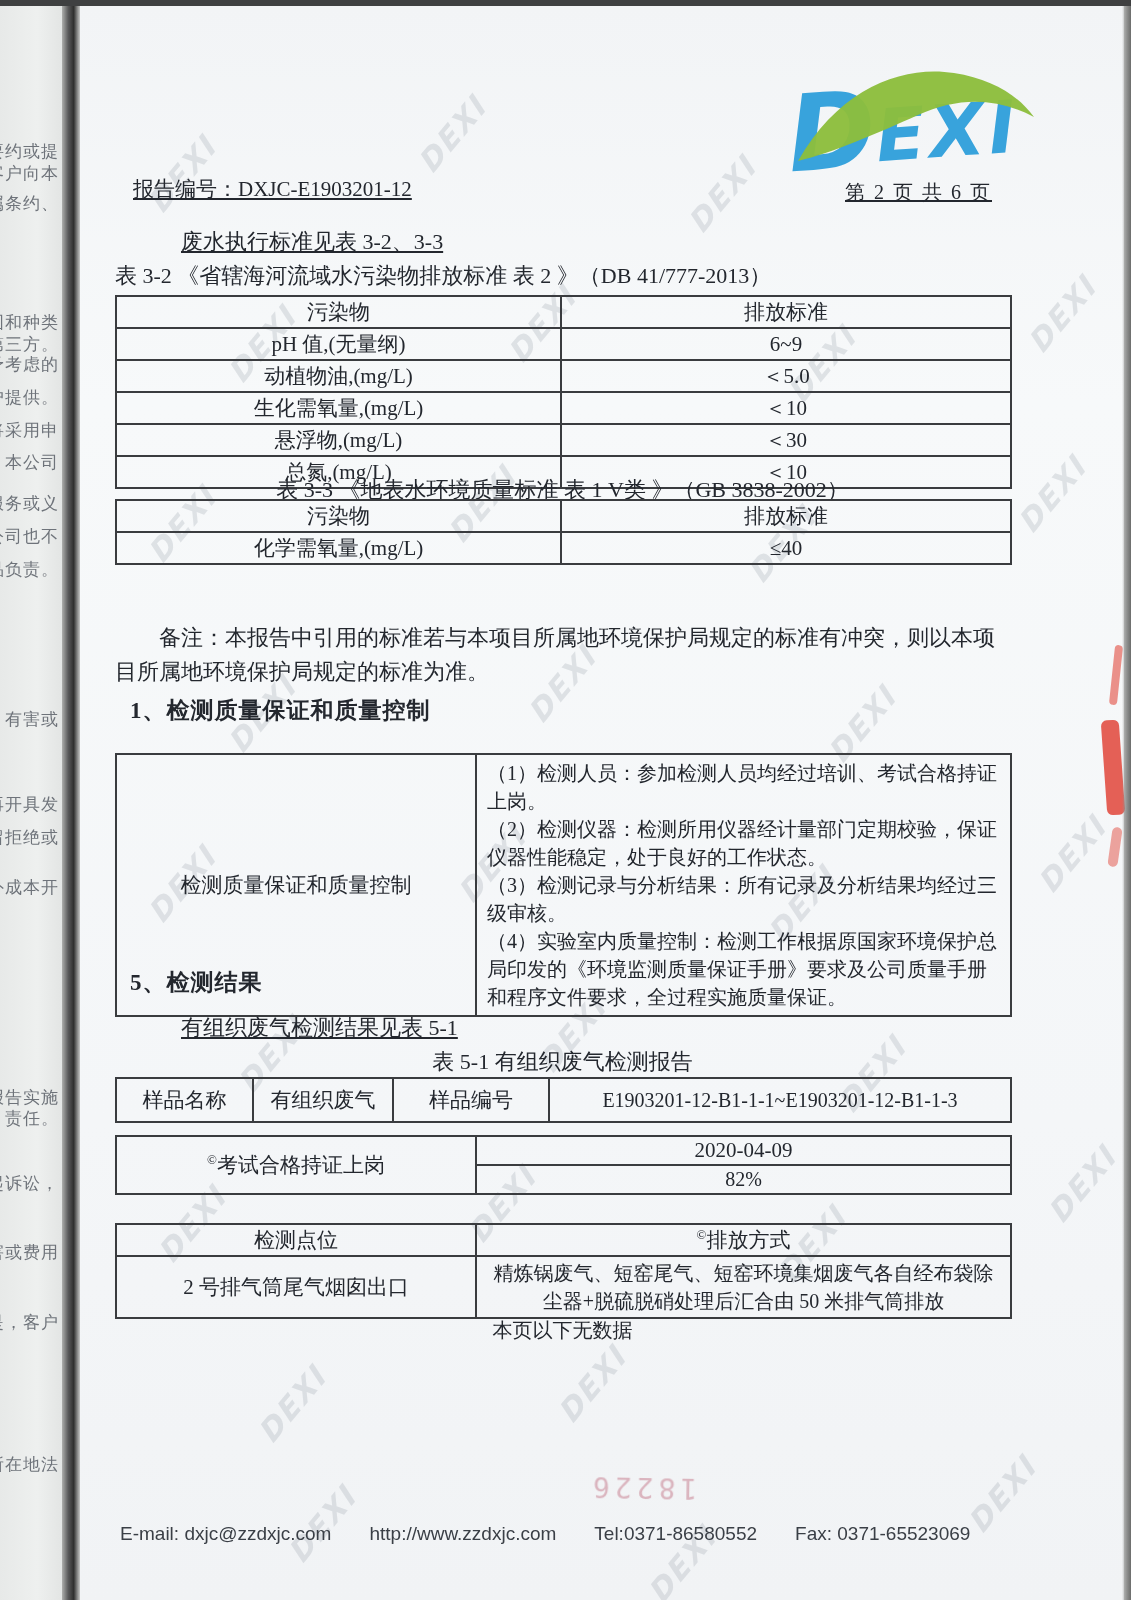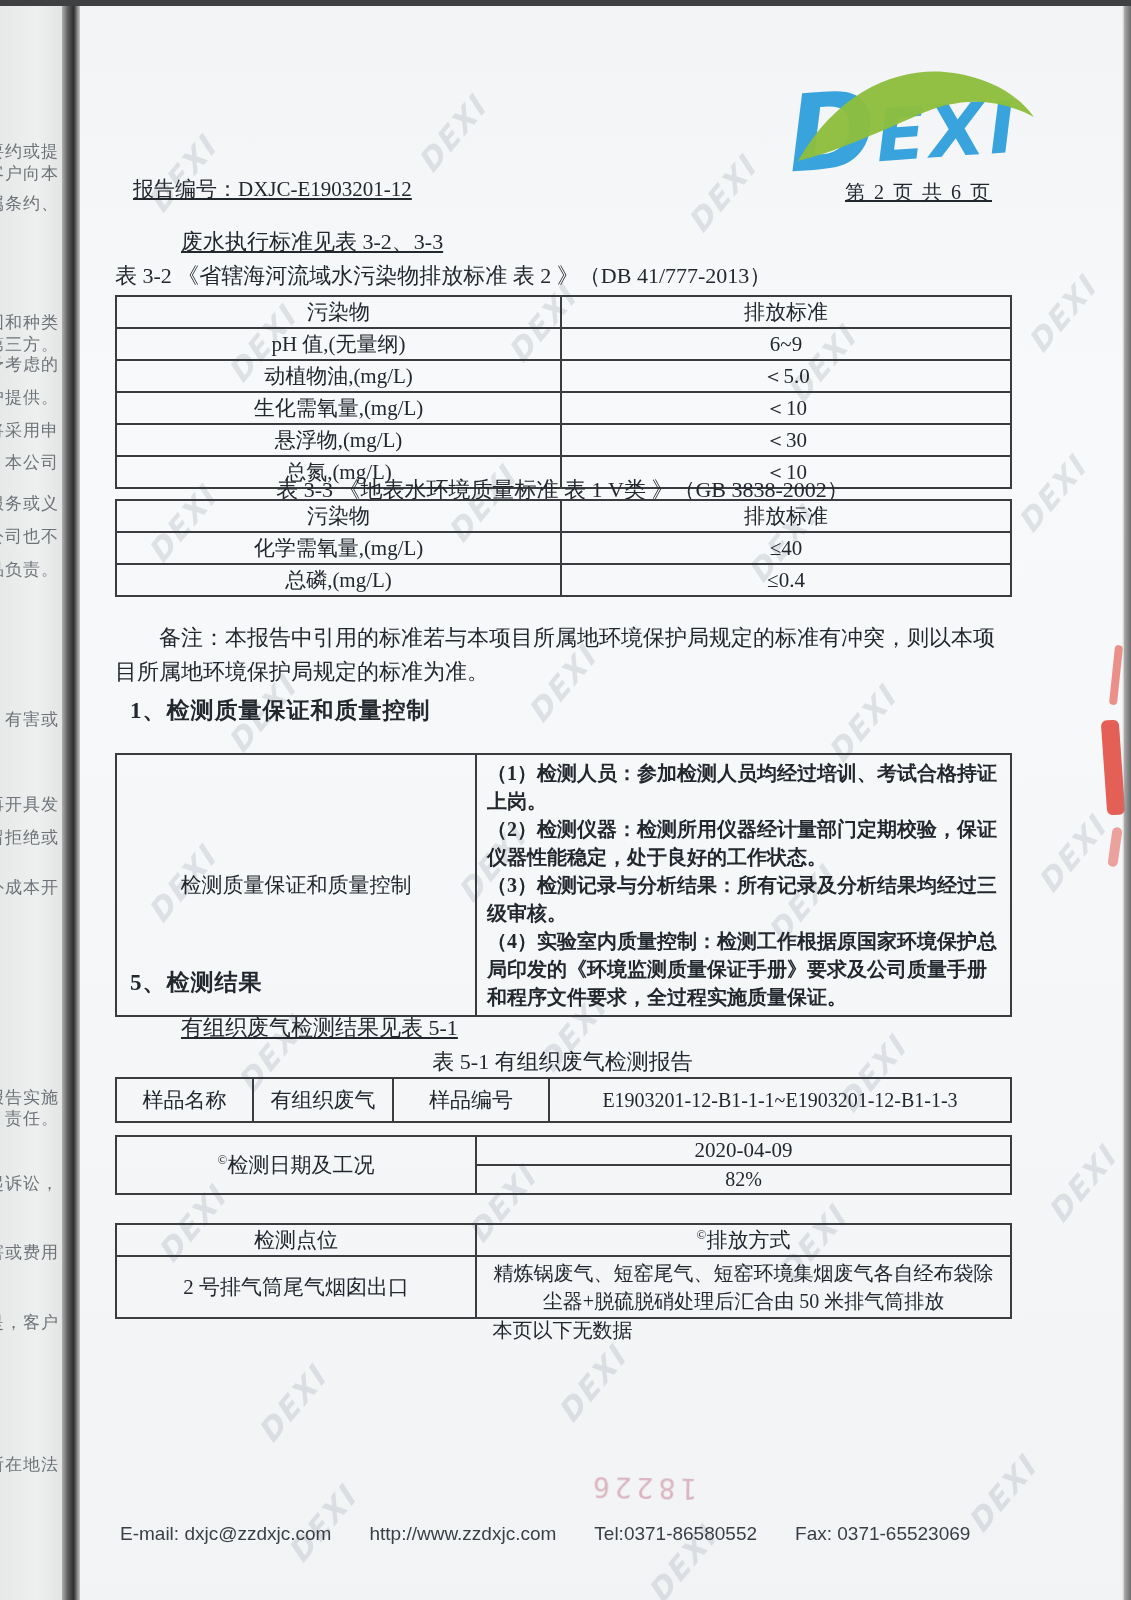--- a/index.html
+++ b/index.html
@@ -13,21 +13,21 @@
   .top-strip{position:absolute;left:0;top:0;width:1131px;height:6px;background:#3f4041;}
   .right-edge{position:absolute;left:1122px;top:0;width:9px;height:1600px;background:linear-gradient(90deg,rgba(0,0,0,0),#8f908f 55%,#6b6c6b);}
   
   .page{position:absolute;left:80px;top:5px;width:1044px;height:1595px;background:linear-gradient(180deg,#f2f4f6,#f7f9fa 25%,#f4f6f8 70%,#f1f3f5);color:#23272e;}
   .wm{position:absolute;font-family:"DejaVu Sans",sans-serif;font-style:italic;font-weight:900;font-size:30px;color:#9aa2ac;opacity:.26;transform:rotate(-50deg) skewX(-6deg);letter-spacing:2px;pointer-events:none;}
   .txt{position:absolute;white-space:nowrap;text-decoration:underline;}
   .para{position:absolute;}
   .hdg{position:absolute;font-weight:bold;font-size:23px;letter-spacing:1px;white-space:nowrap;}
   .rtab{border-collapse:collapse;table-layout:fixed;position:absolute;background:transparent;}
   .rtab td{border:2px solid #3a3c3f;text-align:center;vertical-align:middle;padding:1px 6px;font-size:21px;color:#23272e;overflow:hidden;}
-  .rtab .left{text-align:left;font-weight:bold;}
+  .rtab .left{text-align:left;}
   sup.mark{font-size:13px;vertical-align:super;line-height:0;}
   .footer{position:absolute;display:flex;column-gap:38px;font-family:Liberation Sans, sans-serif;font-size:19px;color:#3a3f46;white-space:nowrap;}
   .stamp-num{position:absolute;transform:rotate(181deg);font-family:"DejaVu Sans Mono",monospace;font-size:28px;letter-spacing:5px;color:rgba(196,118,136,.5);filter:blur(.4px);}
   .red-blob{position:absolute;background:#e03a2d;}
 </style>
 </head>
 <body>
 
 <div class="scan">
 
@@ -144,24 +144,20 @@
         </colgroup>
       <tbody>
           <tr style="height:29px">
         <td>污染物</td>
         <td>排放标准</td>
       </tr>
       <tr style="height:28px">
         <td>化学需氧量,(mg/L)</td>
         <td>≤40</td>
       </tr>
-      <tr style="height:28px">
-        <td>总磷,(mg/L)</td>
-        <td>≤0.4</td>
-      </tr>
     </tbody>
       </table>
 
     <div class="para" style="left:35px;top:616px;width:900px;font-size:22px;line-height:34px;text-indent:2em">备注：本报告中引用的标准若与本项目所属地环境保护局规定的标准有冲突，则以本项目所属地环境保护局规定的标准为准。</div>
 
     <div class="hdg" style="left:50px;top:690px">1、检测质量保证和质量控制</div>
     <table class="rtab" style="left:35px;top:748px;width:895px">
       <colgroup>
           <col style="width:360px">
           <col style="width:535px">
@@ -200,21 +196,21 @@
     </tbody>
       </table>
 
     <table class="rtab" style="left:35px;top:1130px;width:895px">
       <colgroup>
           <col style="width:360px">
           <col style="width:535px">
         </colgroup>
       <tbody>
           <tr style="height:29px">
-        <td rowspan="2"><sup class="mark">©</sup><span>检测日期及工况</span></td>
+        <td rowspan="2"><sup class="mark">©</sup><span>考试合格持证上岗</span></td>
         <td>2020-04-09</td>
       </tr>
       <tr style="height:29px">
         <td style="font-size:20px">82%</td>
       </tr>
     </tbody>
       </table>
 
     <table class="rtab" style="left:35px;top:1218px;width:895px">
       <colgroup>

